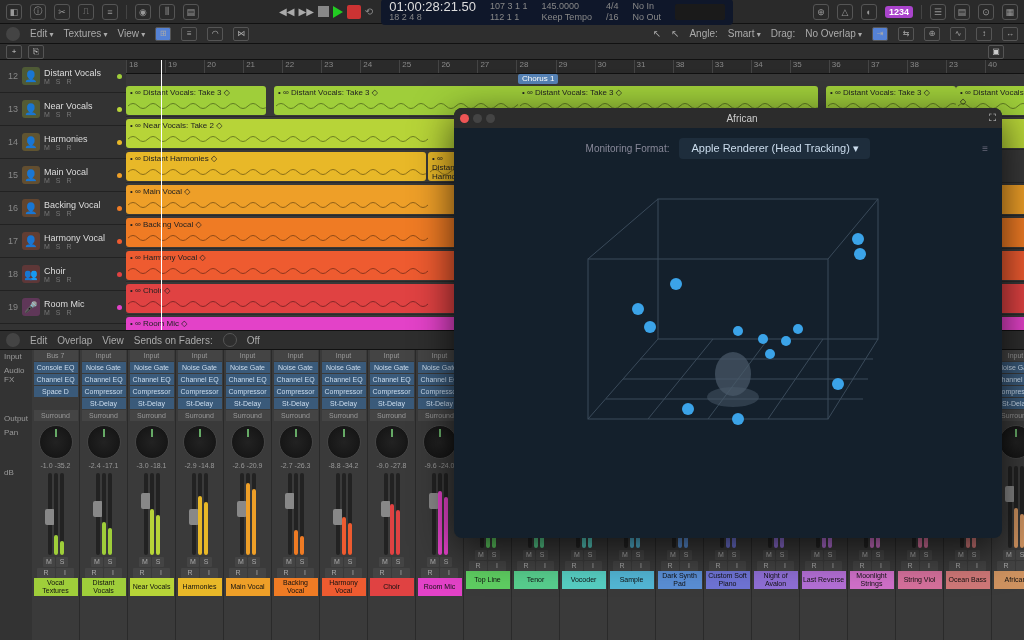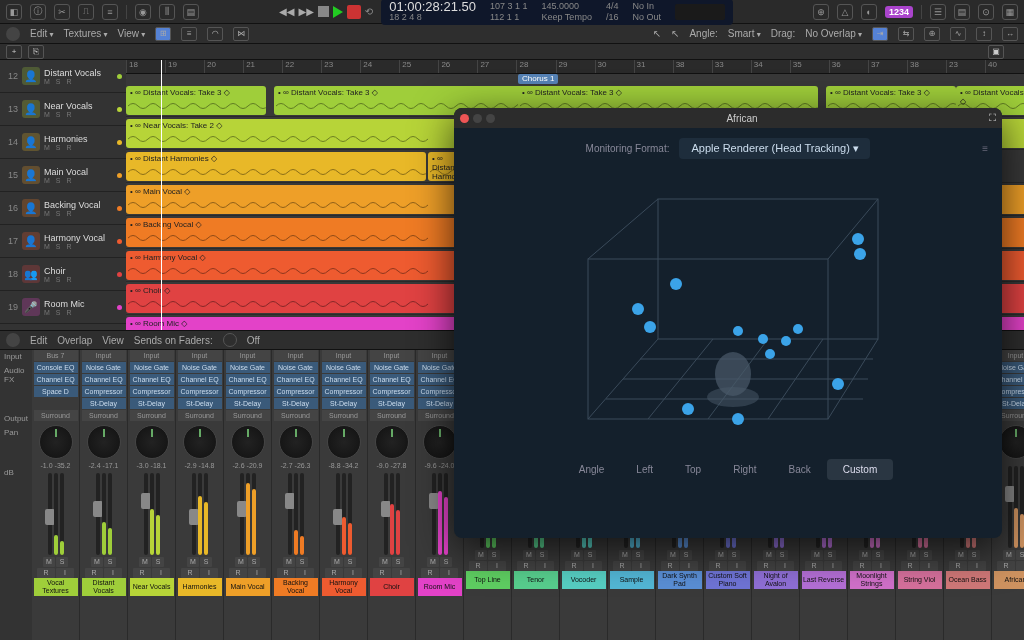--- a/index.html
+++ b/index.html
@@ -1084,21 +1084,13 @@
       <circle class="orb" cx="232" cy="175" r="5"></circle>
       <circle class="orb" cx="248" cy="162" r="5"></circle>
       <circle class="orb" cx="260" cy="150" r="5"></circle>
       <circle class="orb" cx="320" cy="60" r="6"></circle>
       <circle class="orb" cx="322" cy="75" r="6"></circle>
       <circle class="orb" cx="150" cy="230" r="6"></circle>
       <circle class="orb" cx="200" cy="240" r="6"></circle>
       <circle class="orb" cx="300" cy="205" r="6"></circle>
     </svg>
   </div>
-  <div class="atmos-tabs" id="atmos-tabs">
-      <span>Angle</span>
-      <span>Left</span>
-      <span>Top</span>
-      <span>Right</span>
-      <span>Back</span>
-      <span class="active">Custom</span>
-    </div>
 </div>
 
 </body></html>

